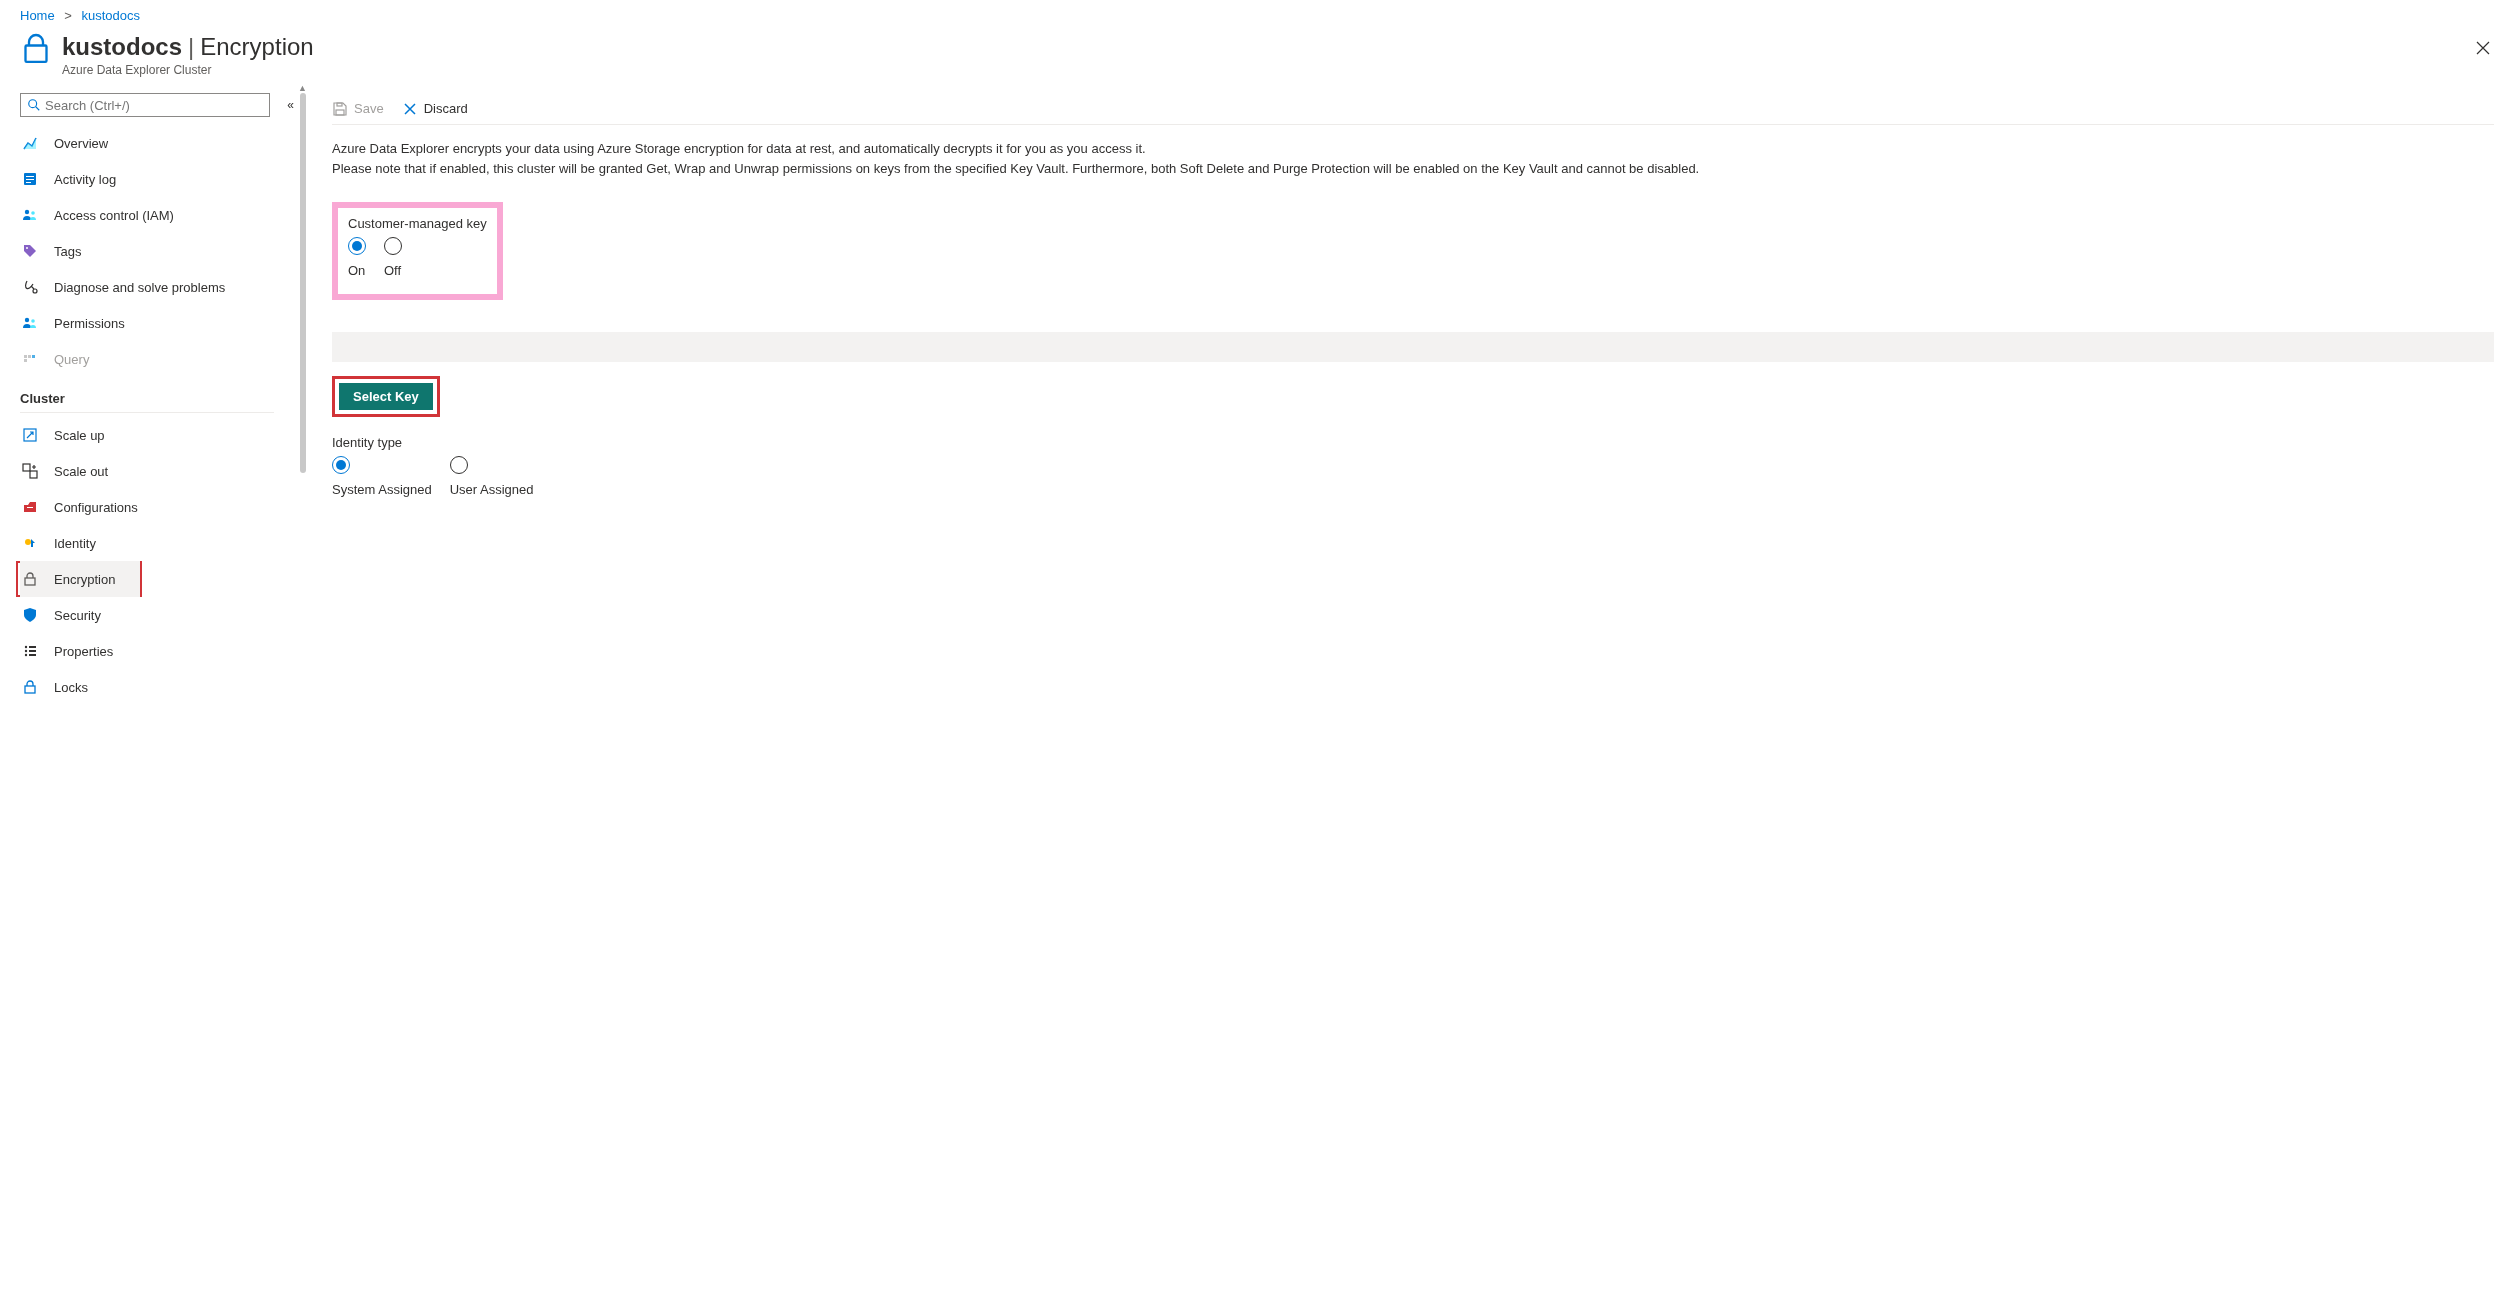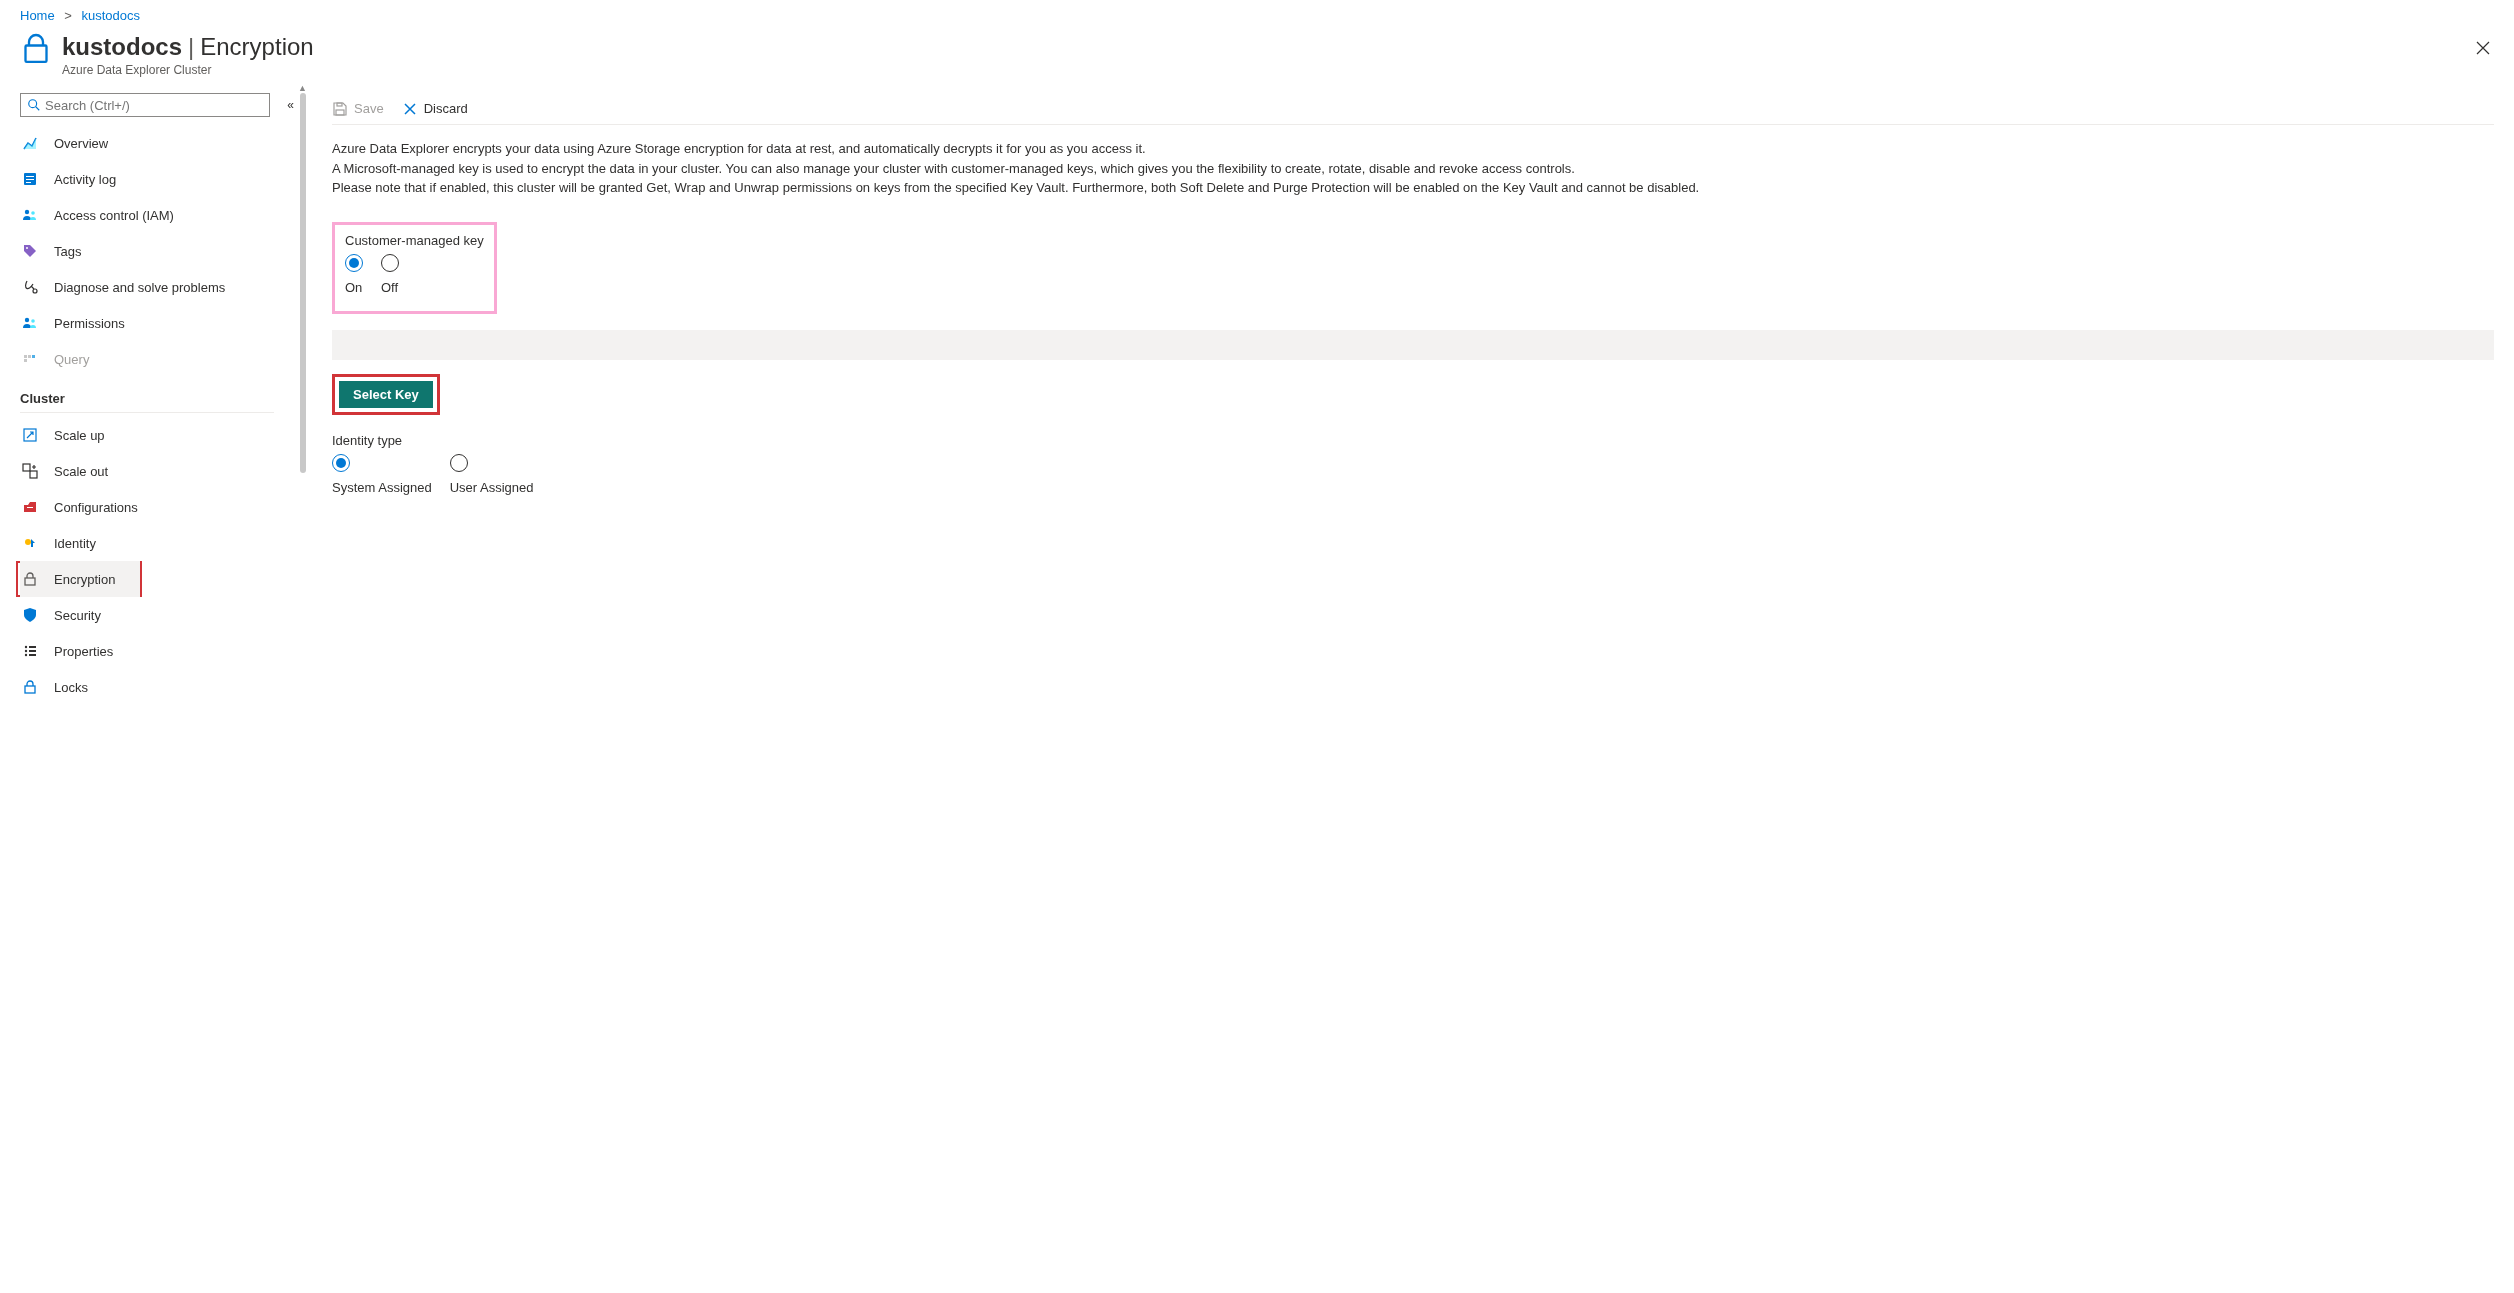--- a/index.html
+++ b/index.html
@@ -47,21 +47,21 @@
 
   .desc { font-size: 13px; line-height: 1.5; margin-bottom: 24px; }
 
   .field-label { font-size: 13px; margin-bottom: 6px; }
   .radio-row { display: flex; align-items: center; gap: 18px; margin-bottom: 8px; }
   .radio { display: flex; gap: 8px; cursor: pointer; flex-direction: column; }
   .radio .circle { width: 18px; height: 18px; border-radius: 50%; border: 1px solid #323130; display: flex; align-items: center; justify-content: center; }
   .radio.selected .circle { border-color: #0078d4; }
   .radio.selected .dot { width: 10px; height: 10px; border-radius: 50%; background: #0078d4; }
 
-  .red-box { border: 3px solid #f9a8d4; padding: 8px 10px; display: inline-block; margin-bottom: 10px; }
+  .red-box { border: 6px solid #f9a8d4; padding: 8px 10px; display: inline-block; margin-bottom: 26px; }
   .red-box-tight { border: 3px solid #d13438; padding: 4px; display: inline-block; margin-bottom: 12px; }
 
   .grey-bar { background: #f3f2f1; height: 30px; width: 100%; margin-bottom: 14px; }
 
   .primary-btn { background: #0f766e; color: #fff; border: none; padding: 6px 14px; font-size: 13px; font-weight: 600; cursor: pointer; }
 
   .identity-section { margin-top: 6px; }
 </style>
 </head>
 <body>
@@ -283,21 +283,20 @@
             <svg width="16" height="16" viewBox="0 0 16 16">
               <path d="M3 3 L13 13 M13 3 L3 13" stroke="#0078d4" stroke-width="1.5"></path>
             </svg>
           </span>
         <span>Discard</span>
       </div>
     </div>
 
     <div class="desc">
       <div>Azure Data Explorer encrypts your data using Azure Storage encryption for data at rest, and automatically decrypts it for you as you access it.</div>
-      <div>A Microsoft-managed key is used to encrypt the data in your cluster. You can also manage your cluster with customer-managed keys, which gives you the flexibility to create, rotate, disable and revoke access controls.</div>
       <div>Please note that if enabled, this cluster will be granted Get, Wrap and Unwrap permissions on keys from the specified Key Vault. Furthermore, both Soft Delete and Purge Protection will be enabled on the Key Vault and cannot be disabled.</div>
     </div>
 
     <div class="red-box">
       <div class="field-label">Customer-managed key</div>
       <div class="radio-row">
         <div class="radio selected">
           <span class="circle">
               <span class="dot"></span>
             </span>

